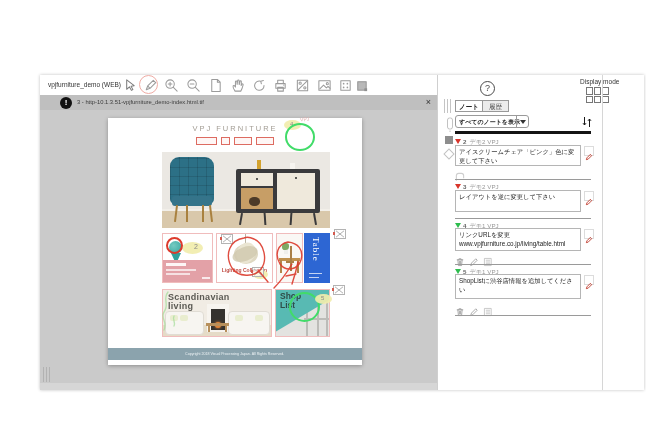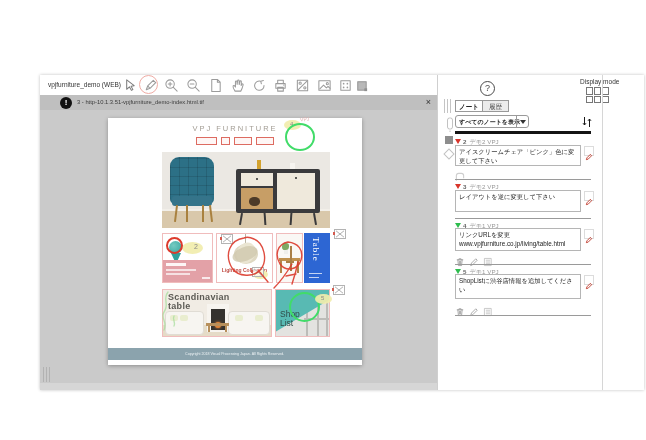--- a/index.html
+++ b/index.html
@@ -63,21 +63,21 @@
   #bluecard{left:196px;top:115px;width:26px;height:50px;background:#2d66d3;}
   #tablettl{left:7px;top:4px;color:#fff;writing-mode:vertical-rl;font-family:"Liberation Serif","DejaVu Serif",serif;font-size:9px;letter-spacing:1px;}
   #cardD{left:54px;top:171px;width:110px;height:48px;background:#f1ece4;}
   #cardD-floor{left:0;bottom:0;width:100%;height:11px;background:#e5dbc7;}
   .sofa{top:21px;height:24px;background:#f7f5f1;border:1px solid #e0dcd4;border-radius:4px;}
   .pillow{top:3px;width:8px;height:6px;background:#e9edcf;border-radius:2px;}
   #scanttl{left:5px;top:3px;width:72px;font-size:9px;font-weight:bold;color:#5b5a54;line-height:1.05;letter-spacing:.3px;}
   #cardE{left:167px;top:171px;width:55px;height:48px;background:#e3e3e0;}
   .frameline{background:#bcbcb8;}
   #teal{left:0;top:0;width:100%;height:100%;background:#58bab3;clip-path:polygon(0 0,100% 0,100% 22%,0 90%);}
-  #shopttl{left:4px;top:20px;width:30px;font-size:8.5px;font-weight:normal;color:#2f4d49;line-height:1.1;}
+  #shopttl{left:4px;top:2px;width:30px;font-size:8.5px;font-weight:bold;color:#2f4d49;line-height:1.1;}
   #pfooter{left:0;top:230px;width:100%;height:12px;background:#8ba3ad;display:flex;align-items:center;justify-content:center;}
   #pfooter span{font-size:6px;color:#edf2f4;transform:scale(.6);white-space:nowrap;}
   .xbox{width:12px;height:10px;border:1px solid #b3b3b3;background:rgba(255,255,255,.65);}
   .xbox svg{width:100%;height:100%;display:block;}
   .xtick{position:absolute;left:-2px;top:2px;width:2px;height:3px;background:#d55a4e;}
   
   #rightpane{left:397px;top:0;width:207px;height:315px;background:#fff;border-left:1px solid #cfcfcf;}
   #strip-handle i{display:block;float:left;width:1px;height:14px;background:#c4c4c4;margin-right:2px;}
   #help-btn{left:42px;top:6px;width:15px;height:15px;border:1.5px solid #4a4a4a;border-radius:50%;text-align:center;font-size:9px;line-height:12px;color:#4a4a4a;}
   #dm-label{left:142px;top:3px;font-size:6.5px;color:#333;}
@@ -285,21 +285,21 @@
               <span class="pillow abs" style="left:4px"></span>
               <span class="pillow abs" style="left:14px"></span>
             </span>
         <span class="sofa abs" style="left:65px;width:42px">
               <span class="pillow abs" style="left:6px"></span>
               <span class="pillow abs" style="left:26px"></span>
             </span>
         <span class="abs" style="left:43px;top:33px;width:23px;height:2.5px;background:#b8905c"></span>
         <span class="abs" style="left:45px;top:35px;width:1.5px;height:7px;background:#b8905c"></span>
         <span class="abs" style="left:62px;top:35px;width:1.5px;height:7px;background:#b8905c"></span>
-        <div id="scanttl" class="abs">Scandinavian table</div>
+        <div id="scanttl" class="abs">Scandinavian living</div>
       </div>
       <div id="cardE" class="card abs">
         <span class="frameline abs" style="left:30px;top:0;width:1.5px;height:100%"></span>
         <span class="frameline abs" style="left:41px;top:0;width:1.5px;height:100%"></span>
         <span class="frameline abs" style="left:50px;top:0;width:1.5px;height:100%"></span>
         <span class="frameline abs" style="left:28px;top:28px;width:27px;height:1.5px"></span>
         <div id="teal" class="abs"></div>
         <div id="shopttl" class="abs">Shop List</div>
         <span class="gcircle abs" style="left:13px;top:2px;width:31px;height:30px"></span>
       </div>

